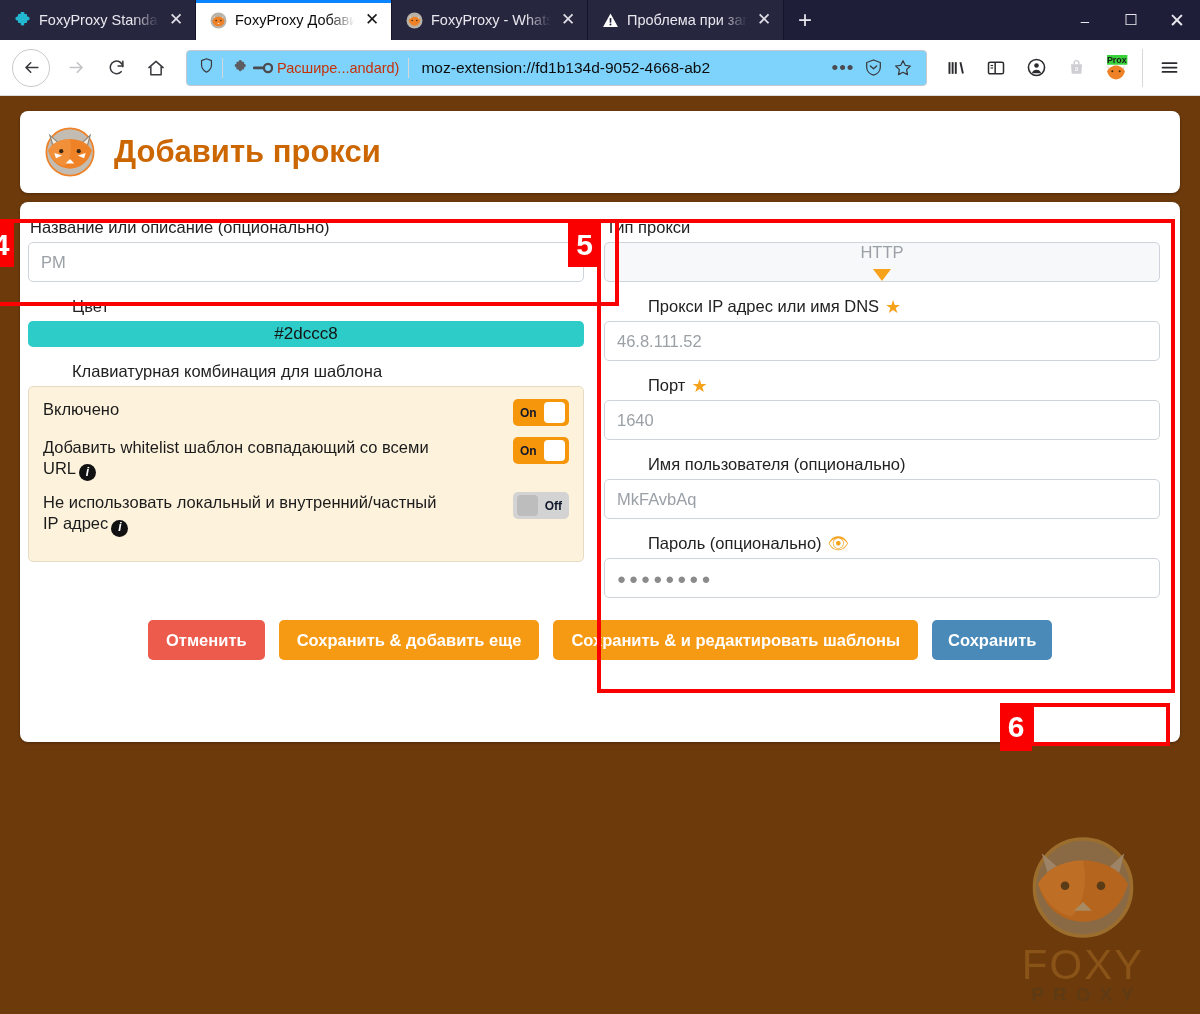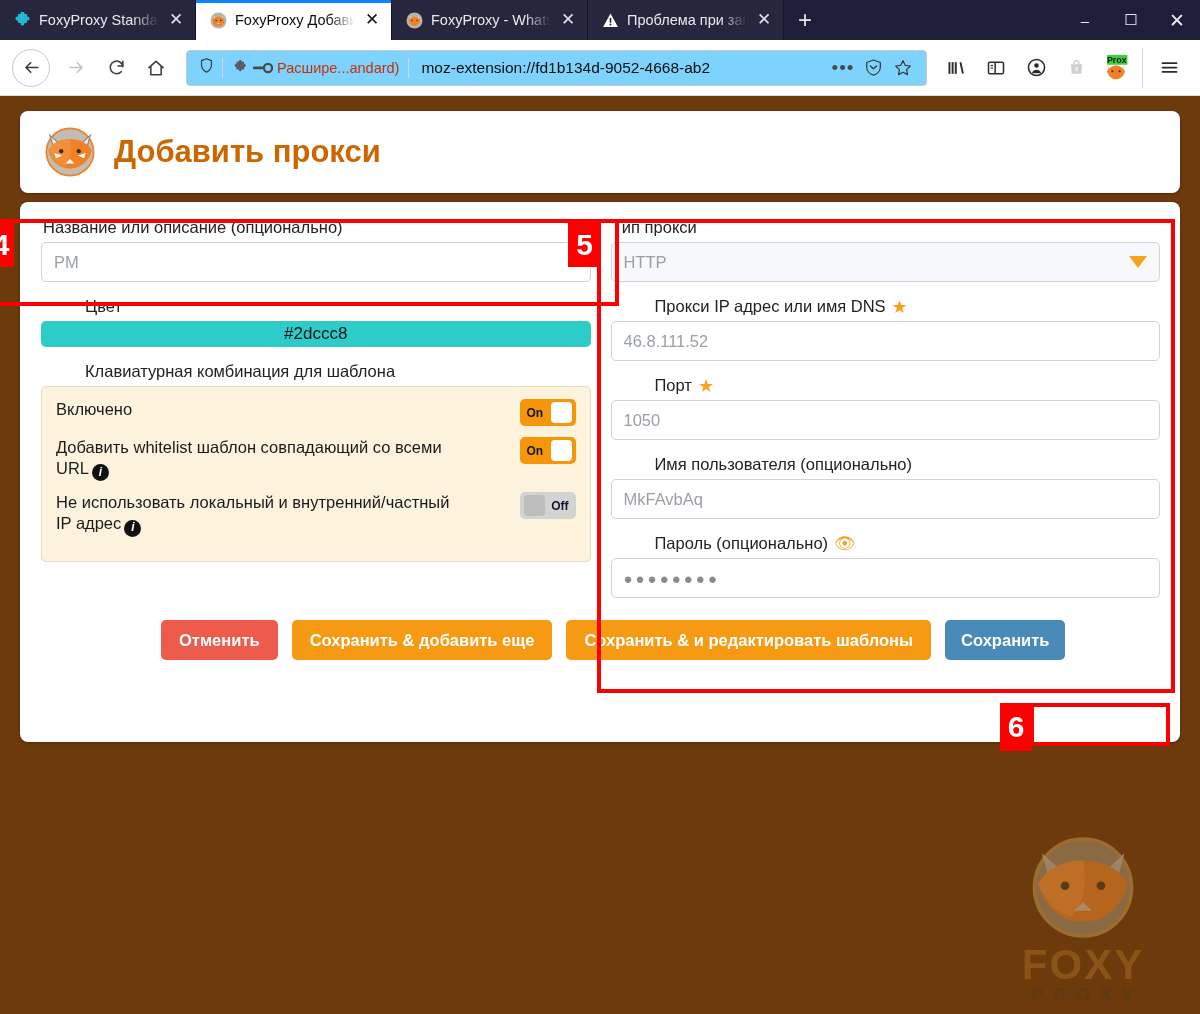--- a/index.html
+++ b/index.html
@@ -172,21 +172,21 @@
     padding-left: 22px;
     gap: 16px;
     margin-bottom: 9px;
   }
   .header-title {
     color: #cc6600;
     font-size: 31px;
     font-weight: bold;
   }
   .body-card {
-    padding: 16px 20px 22px 21px;
+    padding: 16px 20px 22px 8px;
     box-sizing: border-box;
     height: 540px;
     position: relative;
   }
   .cols { display: flex; gap: 20px; }
   .col { width: 556px; box-sizing: border-box; }
 
   .field-label {
     font-size: 16.5px;
     color: #222;
@@ -206,20 +206,21 @@
     padding: 0 12px;
     font-size: 16.5px;
     color: #9aa0a6;
     display: flex;
     align-items: center;
     font-family: "Liberation Sans", sans-serif;
   }
   .inp.select {
     background: #f7f8fa;
     justify-content: space-between;
+    flex-direction: column;
   }
   .caret-down {
     width: 0; height: 0;
     border-left: 9px solid transparent;
     border-right: 9px solid transparent;
     border-top: 12px solid #f7a21b;
   }
   .dots { letter-spacing: 3px; color: #8b8b8b; font-size: 15px; }
 
   .color-swatch {
@@ -342,21 +343,21 @@
   .watermark {
     position: absolute;
     right: 28px;
     bottom: 8px;
     width: 178px;
     text-align: center;
     opacity: 1;
     z-index: 5;
   }
   .wm-word1 {
-    font-size: 42px; font-weight: bold; letter-spacing: 2px;
+    font-size: 42px; font-weight: normal; letter-spacing: 2px;
     color: #8a5318; line-height: .95;
   }
   .wm-word2 {
     font-size: 19px; font-weight: bold; letter-spacing: 9px;
     color: #5e3b14; line-height: 1.1; padding-left: 8px;
   }
 </style>
 </head>
 <body>
 
@@ -601,21 +602,21 @@
         <div class="field-label spaced">
           <span>Прокси IP адрес или имя DNS</span>
           <span class="star">★</span>
         </div>
         <div class="inp">46.8.111.52</div>
 
         <div class="field-label spaced">
           <span>Порт</span>
           <span class="star">★</span>
         </div>
-        <div class="inp">1050</div>
+        <div class="inp">1640</div>
 
         <div class="field-label spaced">Имя пользователя (опционально)</div>
         <div class="inp">MkFAvbAq</div>
 
         <div class="field-label spaced">
           <span>Пароль (опционально)</span>
           <span class="eye">👁</span>
         </div>
         <div class="inp">
             <span class="dots">●●●●●●●●</span>

